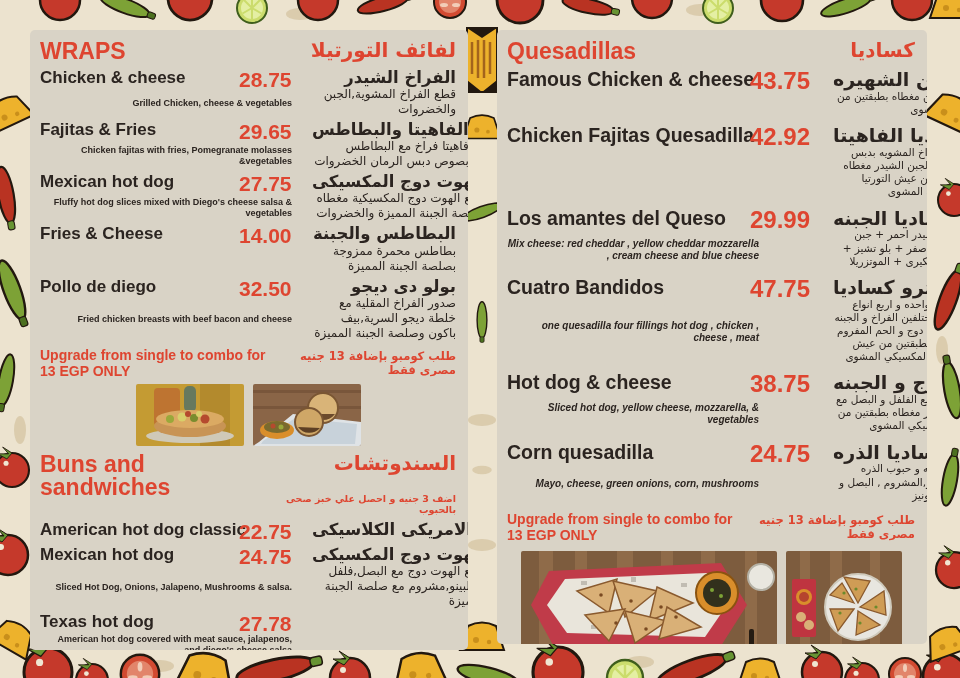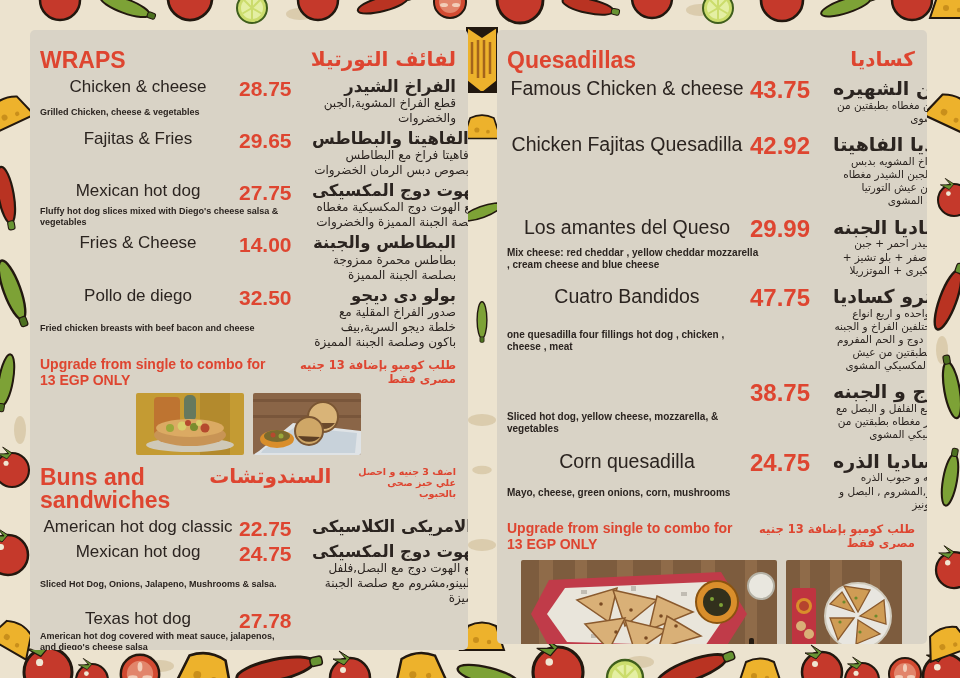--- a/index.html
+++ b/index.html
@@ -9,39 +9,39 @@
   *{box-sizing:border-box;}
   body{margin:0;background:#888;}
   #stage{position:relative;width:960px;height:678px;overflow:hidden;background:var(--frame);
          font-family:"Liberation Sans",sans-serif;color:var(--ink);}
   #bg{position:absolute;inset:0;z-index:0;}
   .panel{position:absolute;top:30px;z-index:2;background:var(--panel);border-radius:5px;
          padding:8px 12px 0 10px;overflow:hidden;}
   #panel-left{left:30px;width:438px;height:620px;}
   #panel-right{left:497px;width:430px;height:614px;}
 
-  .sec-head{display:flex;justify-content:space-between;align-items:flex-start;margin:11px 0 6px;}
+  .sec-head{display:flex;justify-content:space-between;align-items:flex-start;margin:2px 0 6px;}
   .t-en{color:var(--accent);font-weight:bold;font-size:23px;line-height:1;}
   .t-ar{color:var(--accent);font-weight:bold;font-size:20px;line-height:1;}
   .ar{font-family:"DejaVu Sans",sans-serif;}
-  .t-ar-stack{display:flex;flex-direction:row;gap:20px;}
+  .t-ar-stack{display:flex;flex-direction:column;align-items:flex-end;gap:20px;}
   .sub{color:var(--accent);font-size:9.5px;font-weight:bold;}
 
   .item{display:grid;margin-bottom:4px;}
   .compact .item{grid-template-columns:196px 76px 1fr;}
   .roomy   .item{grid-template-columns:240px 86px 1fr;margin-bottom:9px;}
-  .name-en{grid-column:1;grid-row:1;font-weight:normal;color:var(--ink);font-size:17px;
-           line-height:1.05;white-space:nowrap;text-align:center;}
+  .name-en{grid-column:1;grid-row:1;font-weight:bold;color:var(--ink);font-size:17px;
+           line-height:1.05;white-space:nowrap;}
   .roomy .name-en{font-size:19.5px;}
   .price{grid-column:2;grid-row:1;color:var(--accent);font-weight:bold;font-size:21px;
          line-height:1;padding-left:3px;}
   .roomy .price{font-size:24px;}
   .desc-en{grid-column:1 / span 2;grid-row:2;font-size:9px;font-weight:bold;line-height:1.2;
-           max-width:252px;color:var(--ink);}
-  .roomy .desc-en{font-size:10px;}
+           max-width:252px;color:var(--ink);text-align:right;}
+  .roomy .desc-en{font-size:10px;font-style:italic;}
   .ar-block{grid-column:3;grid-row:1 / span 2;text-align:right;direction:rtl;}
   .name-ar{font-size:16.5px;font-weight:bold;line-height:1.1;white-space:nowrap;}
   .roomy .name-ar{font-size:19px;}
   .desc-ar{font-size:12px;line-height:1.25;}
   .roomy .desc-ar{font-size:10.5px;}
 
   .combo{display:flex;justify-content:space-between;align-items:baseline;
          color:var(--accent);font-weight:bold;font-size:14px;margin:6px 0 5px;}
   .combo .ar{font-size:11.5px;direction:rtl;}
 
@@ -178,20 +178,21 @@
           </div>
           <div class="desc-en">Grilled Chicken, cheese &amp; vegetables</div>
         </div>
         <div class="item">
           <div class="name-en">Fajitas &amp; Fries</div>
           <div class="price">29.65</div>
           <div class="ar-block ar" dir="rtl">
             <div class="name-ar">الفاهيتا والبطاطس</div>
             <div class="desc-ar">فاهيتا فراخ مع البطاطس بصوص دبس الرمان الخضروات</div>
           </div>
+          <div class="desc-en">Chicken fajitas with fries, Pomegranate molasses &amp;vegetables</div>
         </div>
         <div class="item">
           <div class="name-en">Mexican hot dog</div>
           <div class="price">27.75</div>
           <div class="ar-block ar" dir="rtl">
             <div class="name-ar">الهوت دوج المكسيكى</div>
             <div class="desc-ar">قطع الهوت دوج المكسيكية مغطاه بصلصة الجبنة المميزة والخضروات</div>
           </div>
           <div class="desc-en">Fluffy hot dog slices mixed with Diego's cheese salsa &amp; vegetables</div>
         </div>
@@ -329,20 +330,21 @@
         <div class="item">
           <div class="name-en">Cuatro Bandidos</div>
           <div class="price">47.75</div>
           <div class="ar-block ar" dir="rtl">
             <div class="name-ar">كواترو كساديا</div>
             <div class="desc-ar">كساديا واحده و اربع انواع حشو مختلفين الفراخ و الجبنه و الهوت دوج و الحم المفروم مغطاه بطبقتين من عيش التورتيا المكسيكي المشوى</div>
           </div>
           <div class="desc-en">one quesadilla four fillings hot dog , chicken , cheese , meat</div>
         </div>
         <div class="item">
+          <div class="name-en">Hot dog &amp; cheese</div>
           <div class="price">38.75</div>
           <div class="ar-block ar" dir="rtl">
             <div class="name-ar">الهوت دوج و الجبنه</div>
             <div class="desc-ar">شرائح الهوت دوج مع الفلفل و البصل مع صوص الجبنه الشيدر مغطاه بطبقتين من عيش التورتيا المكسيكي المشوى</div>
           </div>
           <div class="desc-en">Sliced hot dog, yellow cheese, mozzarella, &amp; vegetables</div>
         </div>
         <div class="item">
           <div class="name-en">Corn quesadilla</div>
           <div class="price">24.75</div>

